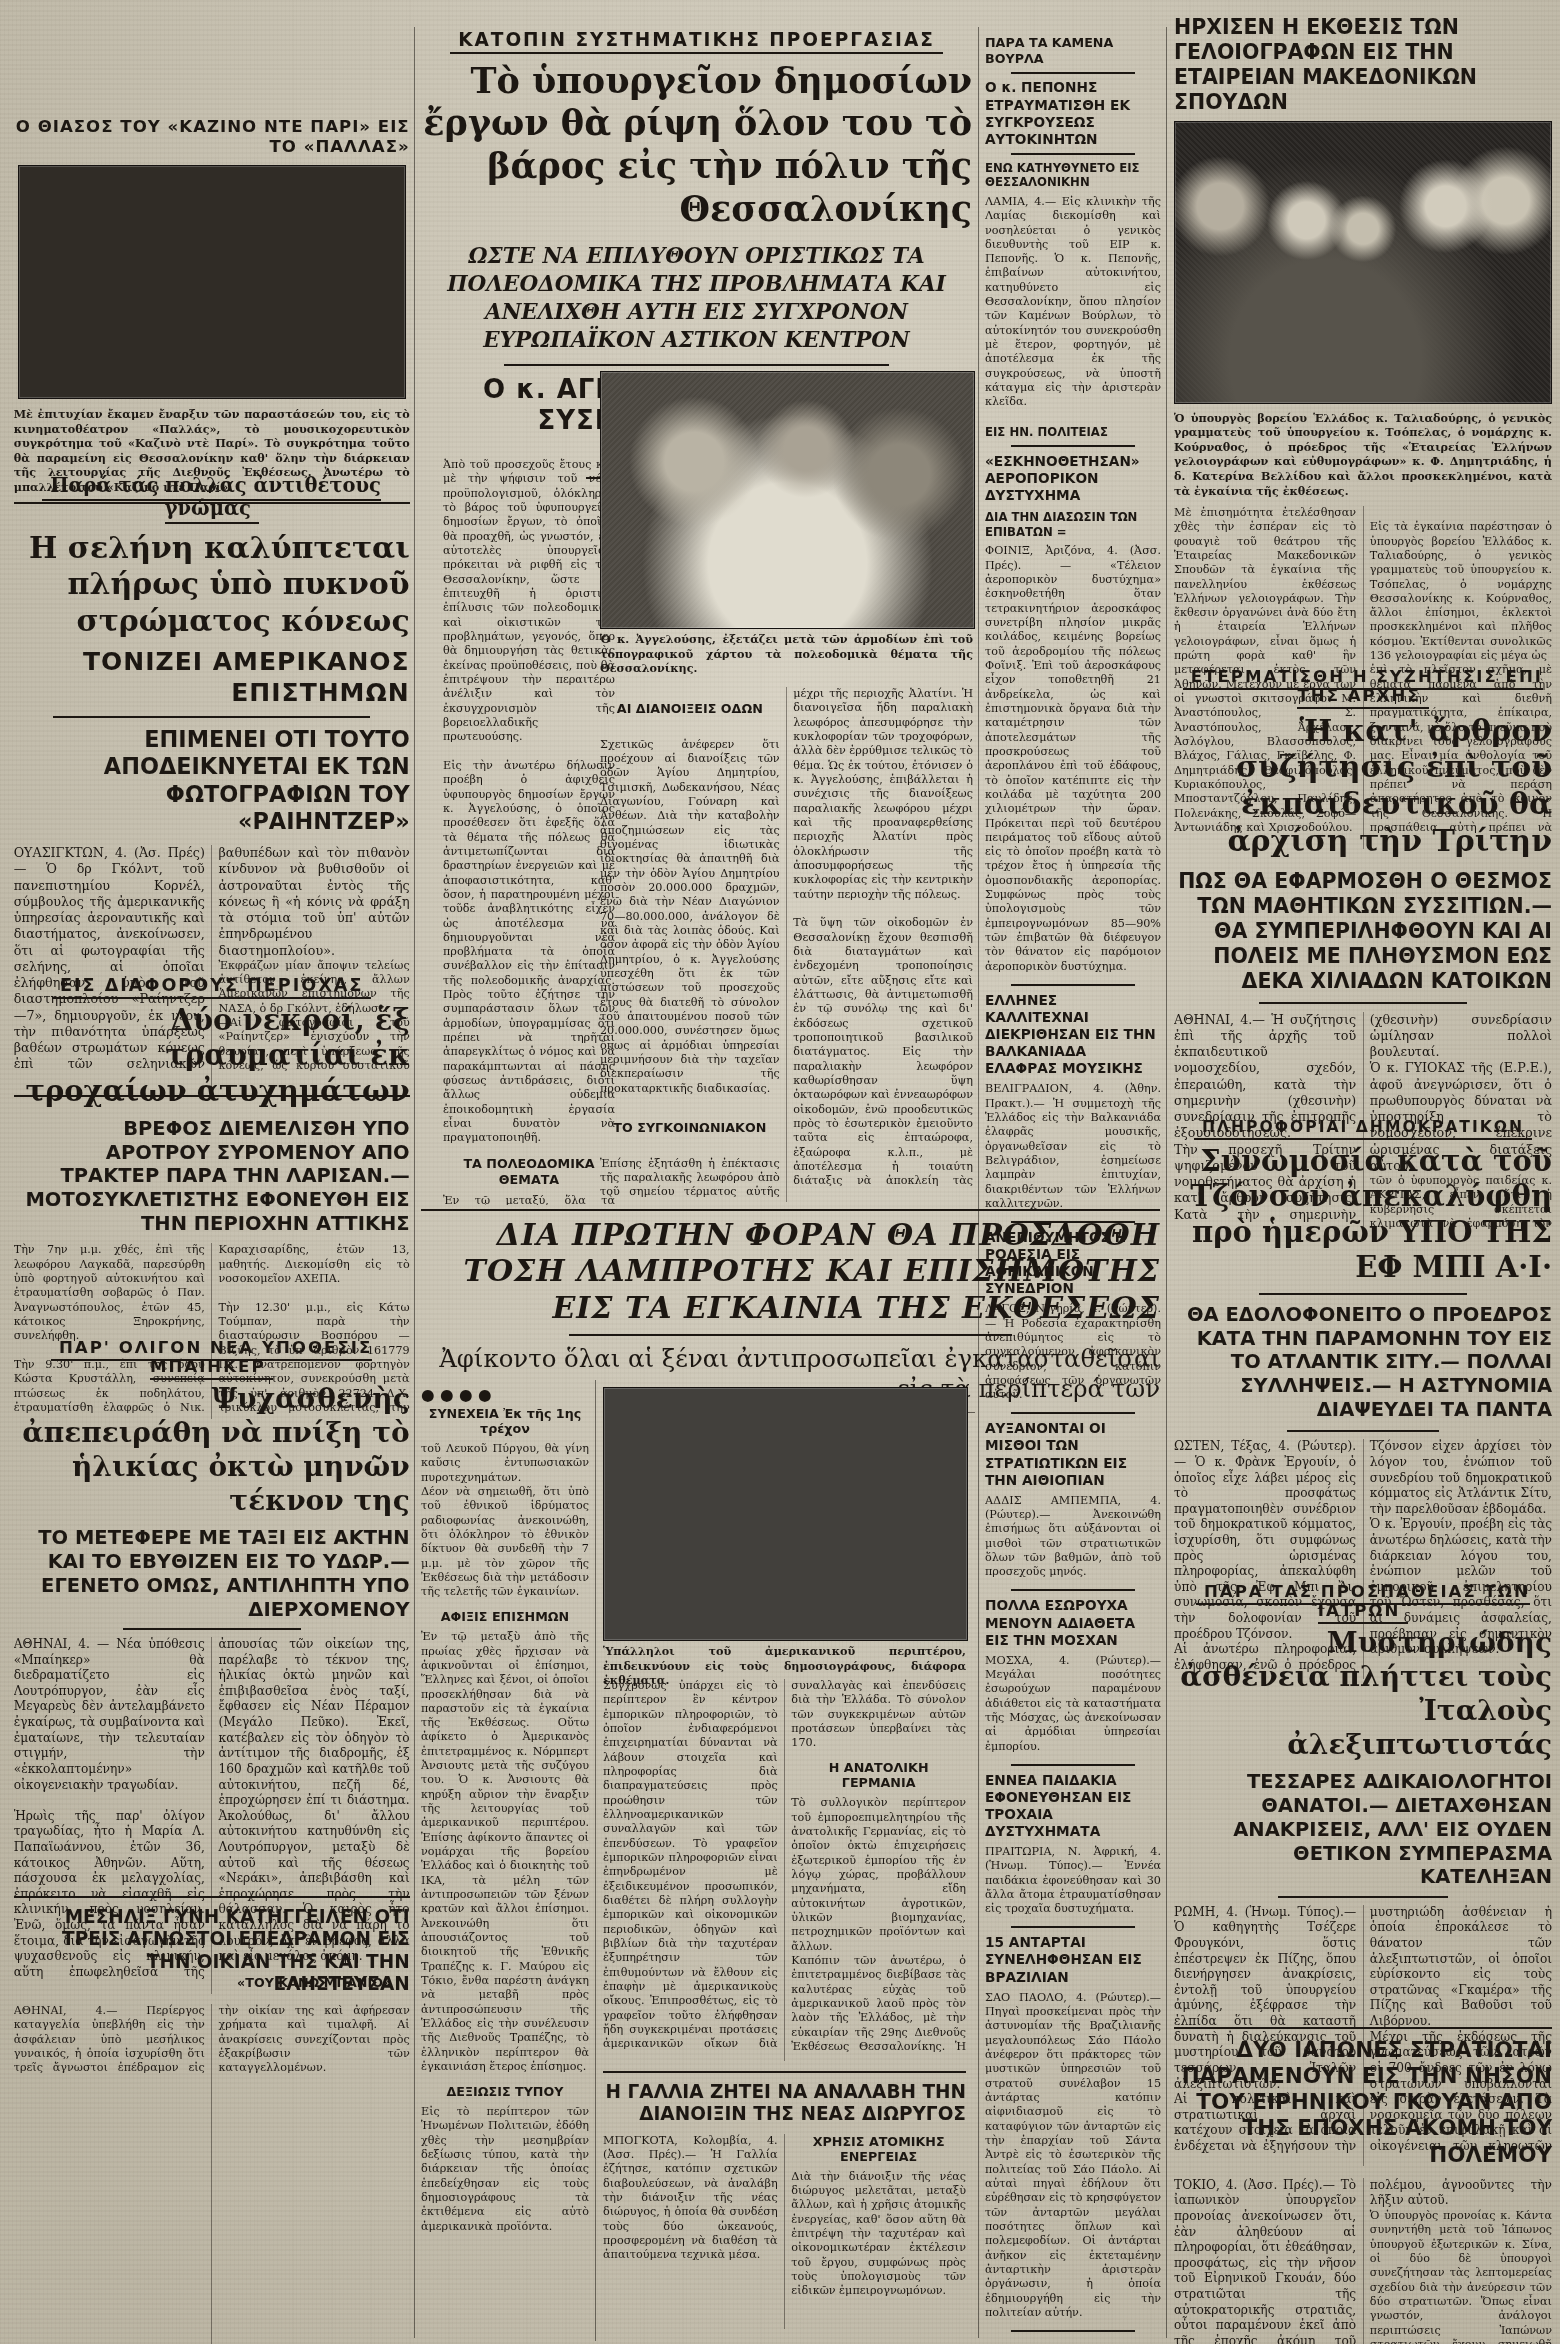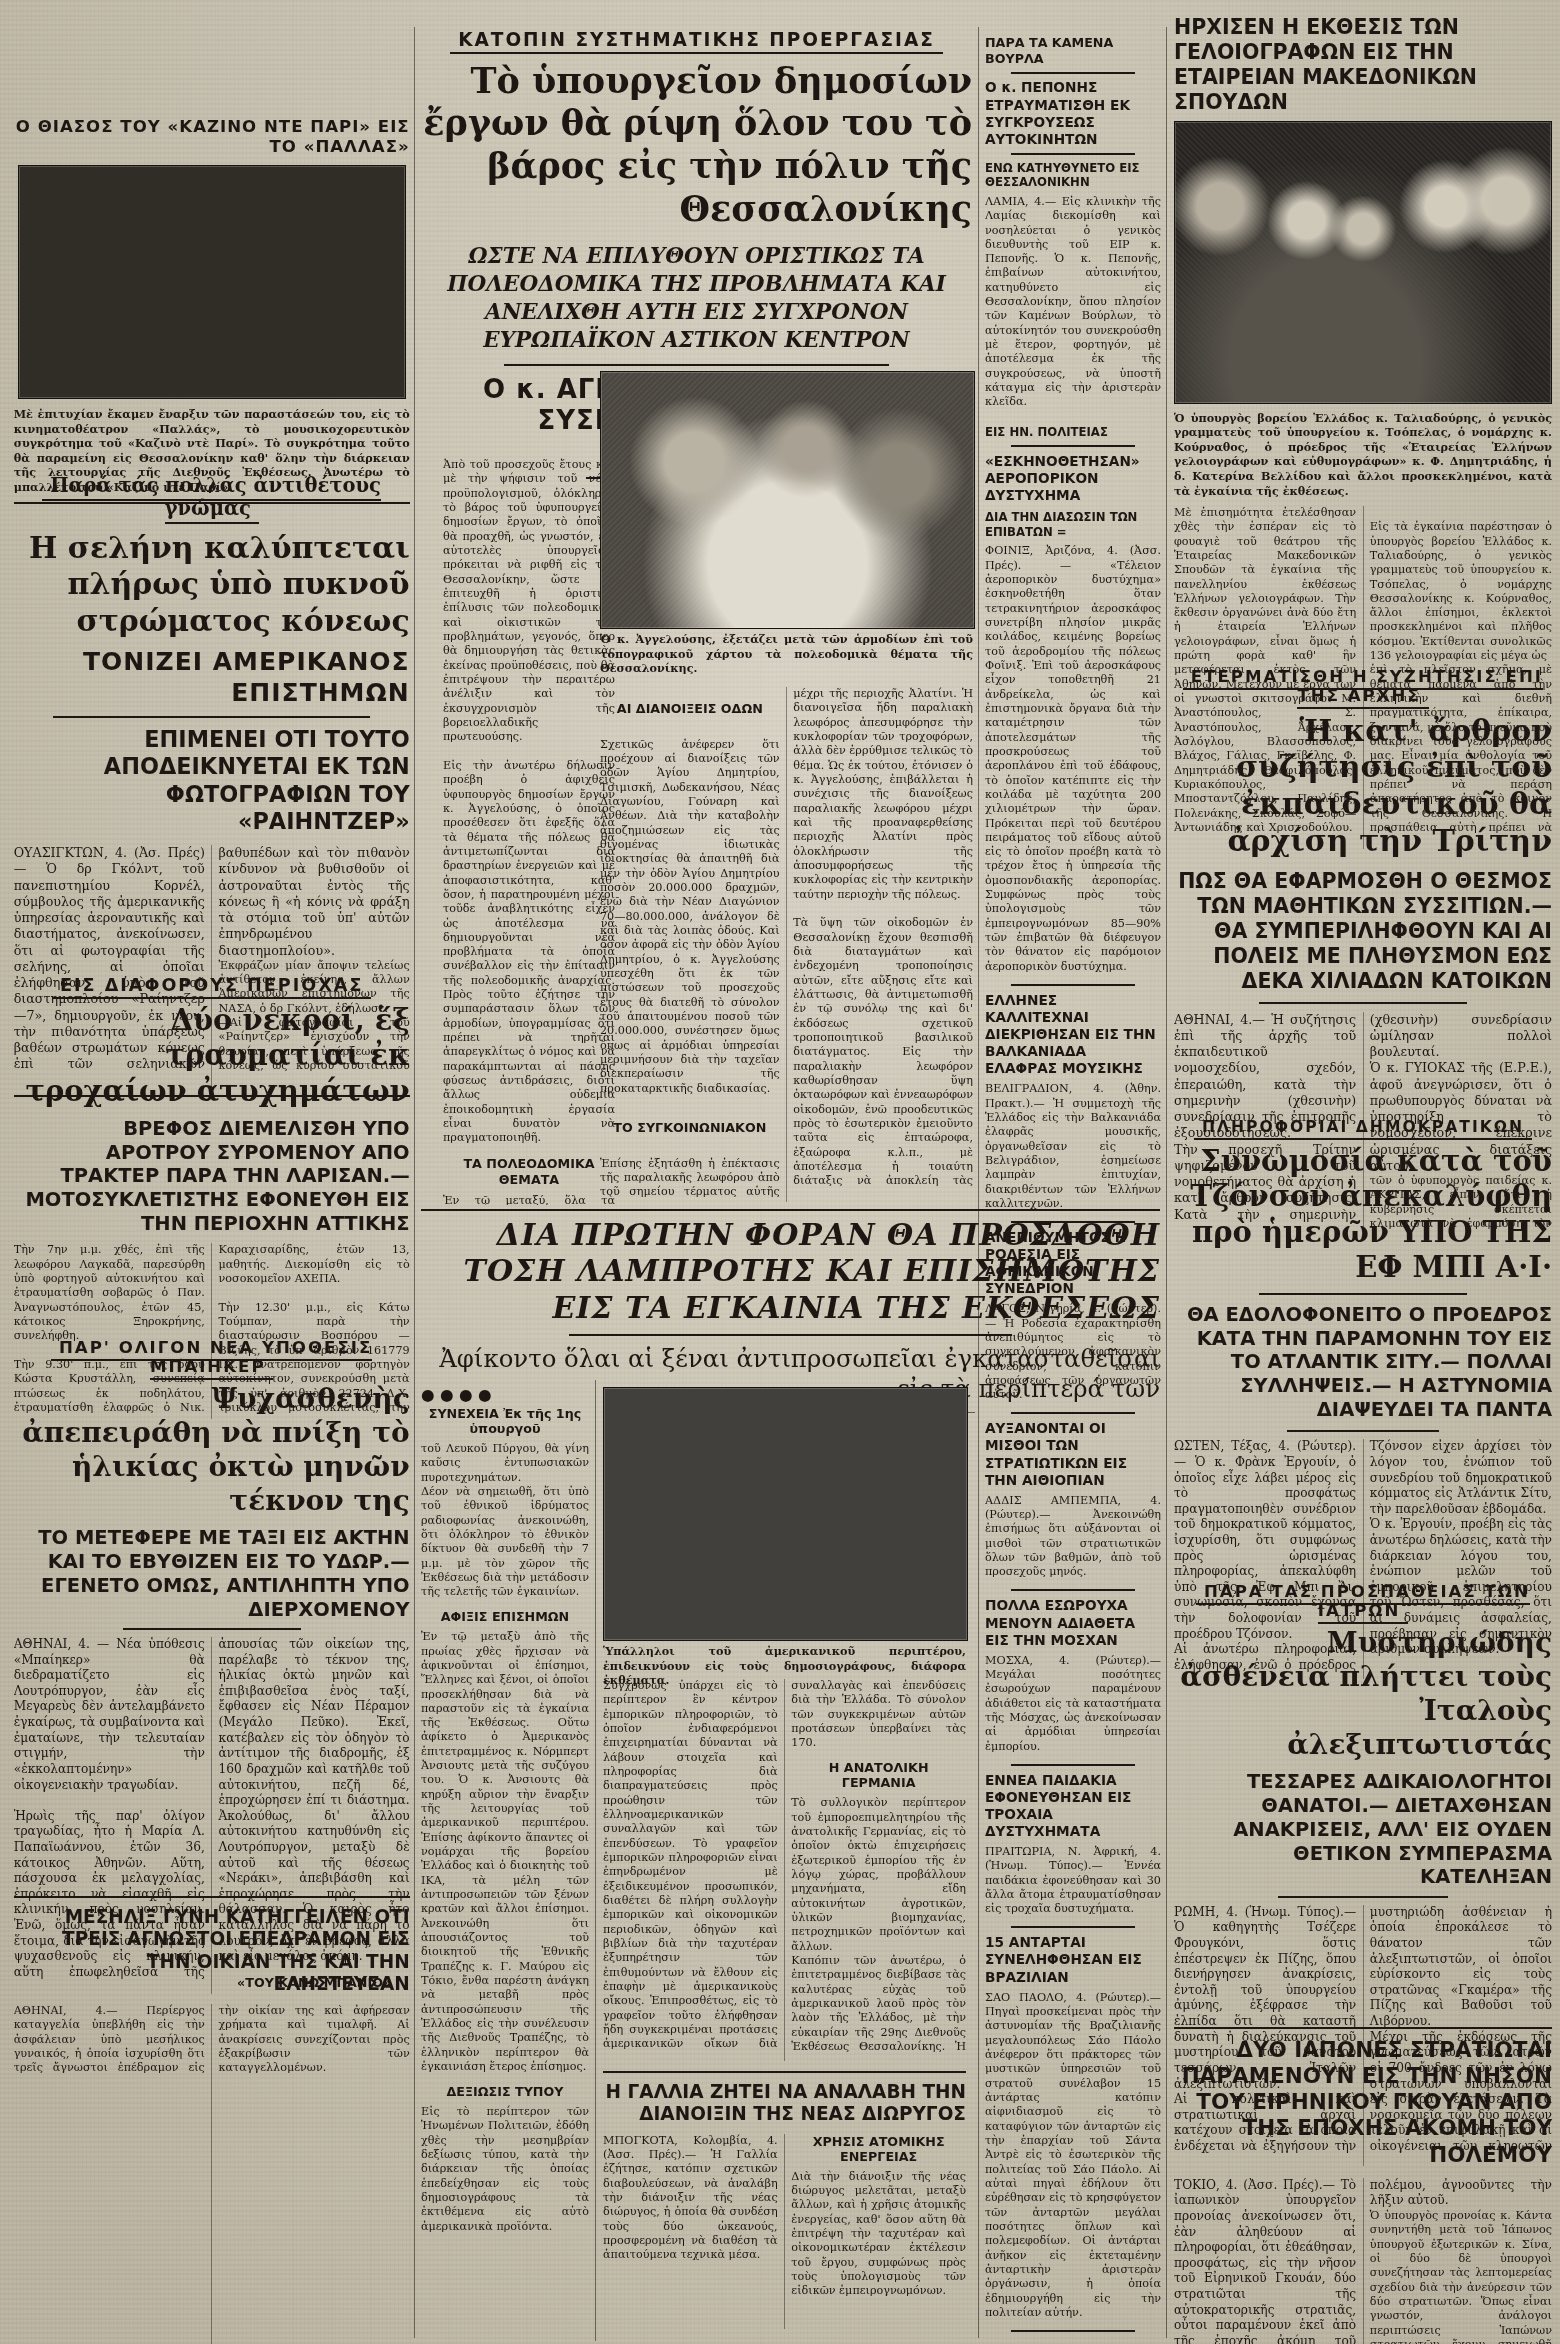--- a/index.html
+++ b/index.html
@@ -298,21 +298,21 @@
   <div class="abs" style="left:421px;top:1209px;width:739px;">
     <div class="rule"></div>
     <div class="hl hl-serif" style="font-size:30px;font-style:italic;margin-top:5.9px;letter-spacing:1px;">ΔΙΑ ΠΡΩΤΗΝ ΦΟΡΑΝ ΘΑ ΠΡΟΣΔΟΘΗ ΤΟΣΗ ΛΑΜΠΡΟΤΗΣ ΚΑΙ ΕΠΙΣΗΜΟΤΗΣ ΕΙΣ ΤΑ ΕΓΚΑΙΝΙΑ ΤΗΣ ΕΚΘΕΣΕΩΣ</div>
     <div class="rule" style="width:60%;margin:7.8px auto 0;"></div>
     <div class="hl hl-serif" style="font-size:24.4px;font-weight:normal;margin-top:7.8px;">Ἀφίκοντο ὅλαι αἱ ξέναι ἀντιπροσωπεῖαι ἐγκατασταθεῖσαι εἰς τὰ περίπτερά των</div>
     <div class="thinrule" style="width:50%;margin:7.8px auto 0;"></div>
   </div>
 
   <div class="abs colflow" style="left:421px;top:1385px;width:168px;height:954px;">
     <div style="font-size:15.6px;font-weight:bold;">● ● ● ●</div>
-    <div class="sechead" style="margin-top:2px;">ΣΥΝΕΧΕΙΑ Ἐκ τῆς 1ης ὑπουργοῦ</div>
+    <div class="sechead" style="margin-top:2px;">ΣΥΝΕΧΕΙΑ Ἐκ τῆς 1ης τρέχον</div>
     <div class="body">τοῦ Λευκοῦ Πύργου, θὰ γίνη καῦσις ἐντυπωσιακῶν πυροτεχνημάτων.
 Δέον νὰ σημειωθῆ, ὅτι ὑπὸ τοῦ ἐθνικοῦ ἱδρύματος ραδιοφωνίας ἀνεκοινώθη, ὅτι ὁλόκληρον τὸ ἐθνικὸν δίκτυον θὰ συνδεθῆ τὴν 7 μ.μ. μὲ τὸν χῶρον τῆς Ἐκθέσεως διὰ τὴν μετάδοσιν τῆς τελετῆς τῶν ἐγκαινίων.</div>
     <div class="sechead">ΑΦΙΞΙΣ ΕΠΙΣΗΜΩΝ</div>
     <div class="body">Ἐν τῷ μεταξὺ ἀπὸ τῆς πρωίας χθὲς ἤρχισαν νὰ ἀφικνοῦνται οἱ ἐπίσημοι, Ἕλληνες καὶ ξένοι, οἱ ὁποῖοι προσεκλήθησαν διὰ νὰ παραστοῦν εἰς τὰ ἐγκαίνια τῆς Ἐκθέσεως. Οὕτω ἀφίκετο ὁ Ἀμερικανὸς ἐπιτετραμμένος κ. Νόρμπερτ Ἀνσιουτς μετὰ τῆς συζύγου του. Ὁ κ. Ἀνσιουτς θὰ κηρύξη αὔριον τὴν ἔναρξιν τῆς λειτουργίας τοῦ ἀμερικανικοῦ περιπτέρου. Ἐπίσης ἀφίκοντο ἅπαντες οἱ νομάρχαι τῆς βορείου Ἑλλάδος καὶ ὁ διοικητὴς τοῦ ΙΚΑ, τὰ μέλη τῶν ἀντιπροσωπειῶν τῶν ξένων κρατῶν καὶ ἄλλοι ἐπίσημοι. Ἀνεκοινώθη ὅτι ἀπουσιάζοντος τοῦ διοικητοῦ τῆς Ἐθνικῆς Τραπέζης κ. Γ. Μαύρου εἰς Τόκιο, ἔνθα παρέστη ἀνάγκη νὰ μεταβῆ πρὸς ἀντιπροσώπευσιν τῆς Ἑλλάδος εἰς τὴν συνέλευσιν τῆς Διεθνοῦς Τραπέζης, τὸ ἑλληνικὸν περίπτερον θὰ ἐγκαινιάση ἕτερος ἐπίσημος.</div>
     <div class="sechead">ΔΕΞΙΩΣΙΣ ΤΥΠΟΥ</div>
     <div class="body">Εἰς τὸ περίπτερον τῶν Ἡνωμένων Πολιτειῶν, ἐδόθη χθὲς τὴν μεσημβρίαν δεξίωσις τύπου, κατὰ τὴν διάρκειαν τῆς ὁποίας ἐπεδείχθησαν εἰς τοὺς δημοσιογράφους τὰ ἐκτιθέμενα εἰς αὐτὸ ἀμερικανικὰ προϊόντα.</div>
   </div>
 
   <div class="abs photo ph4" style="left:603px;top:1387px;width:363px;height:252px;"></div>
   <div class="abs caption" style="left:603px;top:1644px;width:363px;">Ὑπάλληλοι τοῦ ἀμερικανικοῦ περιπτέρου, ἐπιδεικνύουν εἰς τοὺς δημοσιογράφους, διάφορα ἐκθέματα.</div>

